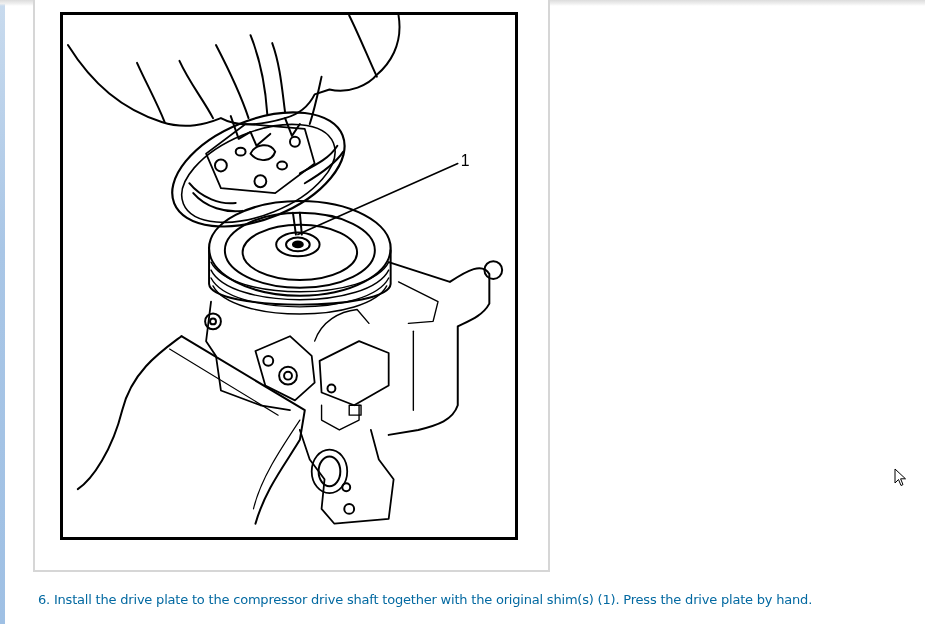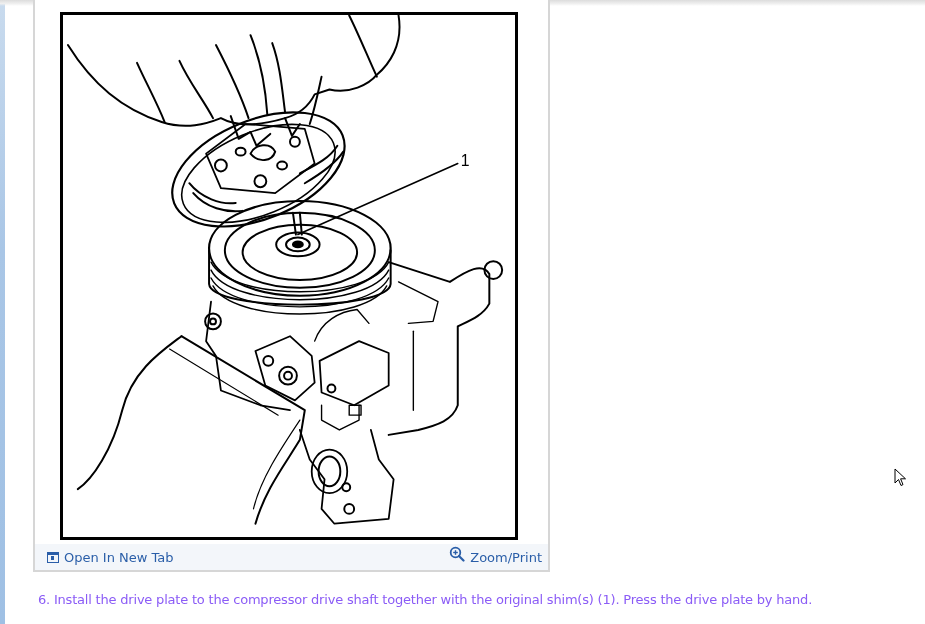--- a/index.html
+++ b/index.html
@@ -44,21 +44,21 @@
       width: 12px; height: 11px; border: 1.5px solid #2a5ea8; position: relative;
       border-top-width: 3px;
     }
     .icon-newtab::after {
       content: ""; position: absolute; left: 3px; top: 1px; width: 3px; height: 4px;
       background: #2a5ea8;
     }
     .icon-zoom { width: 16px; height: 16px; margin-top: -6px; }
     .caption {
       position: absolute; left: 38px; top: 592px;
-      font-size: 13.5px; color: #8b5cf6; font-family: "DejaVu Sans", sans-serif;
+      font-size: 13.5px; color: #0369a1; font-family: "DejaVu Sans", sans-serif;
       letter-spacing: -0.2px; font-size: 13px;
     }
     .cursor { position: absolute; left: 894px; top: 468px; width: 14px; height: 20px; }
   </style>
 </head>
 <body>
 
 <div class="page">
   <div class="left-strip"></div>
   <div class="top-shadow"></div>
@@ -141,35 +141,20 @@
         <circle cx="287" cy="478" r="4"></circle>
         <circle cx="290" cy="500" r="5"></circle>
 
         <path d="M120 325 L245 400 L240 430 C225 455, 205 480, 195 515" stroke-width="2"></path>
         <path d="M120 325 C100 340, 70 360, 60 400 C50 440, 30 470, 15 480" stroke-width="2"></path>
         <path d="M108 338 L218 405" stroke-width="1.2"></path>
         <path d="M240 410 C220 440, 200 470, 193 500" stroke-width="1.2"></path>
       </svg>
     </div>
 
-    <div class="figure-footer">
-      <a class="footer-link">
-        <span class="icon-newtab"></span>
-        <span>Open In New Tab</span>
-      </a>
-      <a class="footer-link">
-        <svg class="icon-zoom" viewBox="0 0 16 16">
-          <circle cx="6.5" cy="6.5" r="4.8" fill="none" stroke="#2a5ea8" stroke-width="1.8"></circle>
-          <line x1="10" y1="10" x2="14.5" y2="14.5" stroke="#2a5ea8" stroke-width="2.2" stroke-linecap="round"></line>
-          <line x1="4.2" y1="6.5" x2="8.8" y2="6.5" stroke="#2a5ea8" stroke-width="1.4"></line>
-          <line x1="6.5" y1="4.2" x2="6.5" y2="8.8" stroke="#2a5ea8" stroke-width="1.4"></line>
-        </svg>
-        <span>Zoom/Print</span>
-      </a>
-    </div>
   </div>
 
   <p class="caption">6. Install the drive plate to the compressor drive shaft together with the original shim(s) (1). Press the drive plate by hand.</p>
 
   <svg class="cursor" viewBox="0 0 14 20">
     <path d="M1 1 L1 15 L4.5 11.5 L7 17.5 L9 16.6 L6.6 10.8 L11.5 10.8 Z" fill="#fff" stroke="#000" stroke-width="1"></path>
   </svg>
 </div>
 
 </body></html>

